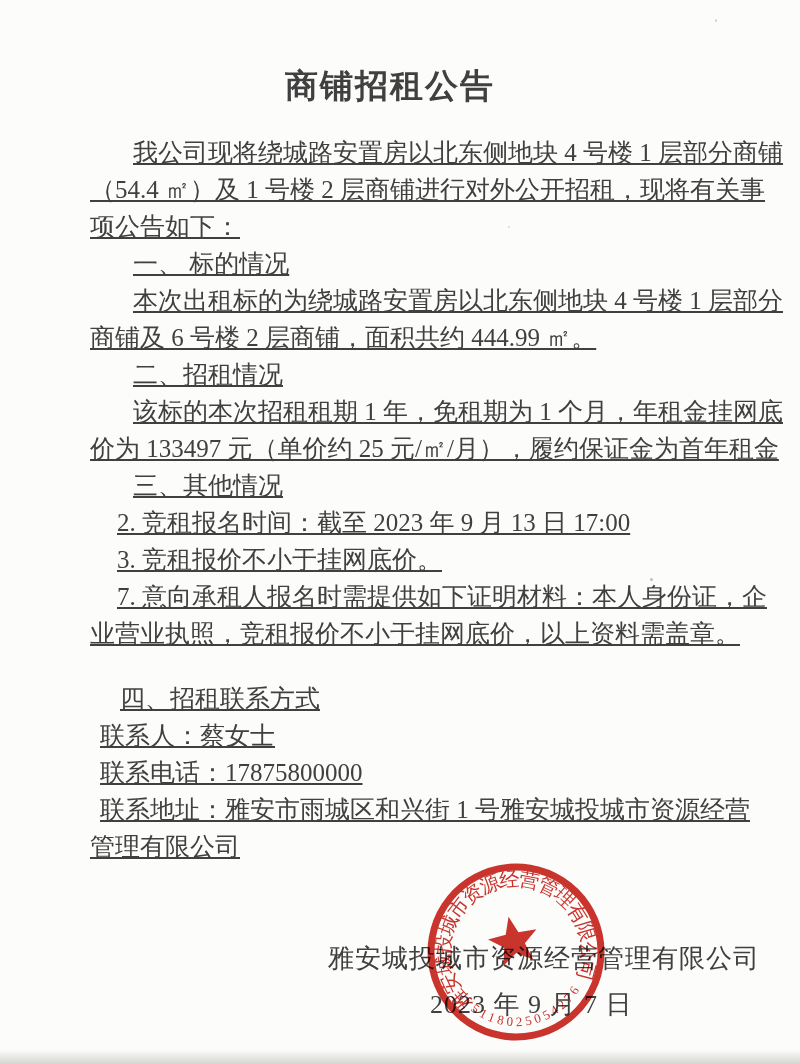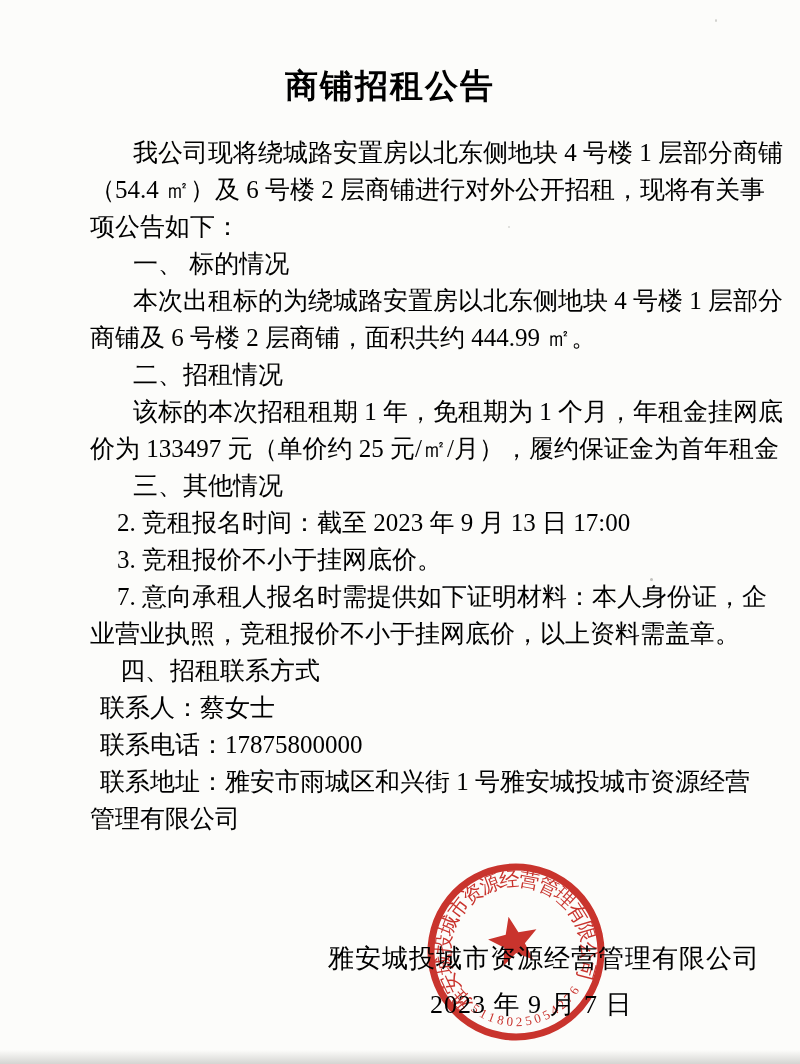--- a/index.html
+++ b/index.html
@@ -1,37 +1,37 @@
 <!DOCTYPE html>
 <html><head>
 <meta charset="utf-8">
 <style>
   html,body{margin:0;padding:0;}
   body{background:#8a8a8a;}
   .page{
     position:relative;width:800px;height:1064px;margin:0 auto;
     background:#fcfcfa;overflow:hidden;
     font-family:"Liberation Serif","DejaVu Serif",serif;
-    color:#000000;
+    color:#404040;
   }
   .page::after{
     content:'';position:absolute;left:0;right:0;bottom:0;height:14px;
     background:linear-gradient(to bottom,rgba(110,110,105,0),rgba(110,110,105,.28));
     pointer-events:none;
   }
   .title{
     position:absolute;top:42px;left:0;width:780px;text-align:center;
     font-size:33px;font-weight:bold;letter-spacing:2px;white-space:nowrap;
   }
-  .doc-body{position:absolute;top:134px;left:90px;width:668px;}
+  .doc-body{position:absolute;top:134px;left:90px;width:668px;text-decoration:underline;}
   .ln{height:37px;line-height:37px;font-size:25px;white-space:nowrap;}
   .i-flush{padding-left:0;}
   .i-para{padding-left:43px;}
   .i-num{padding-left:27px;}
-  .i-sec4{padding-left:30px;}
+  .i-sec4{padding-left:30px;margin-top:28px;}
   .i-contact{padding-left:10px;}
   .sig-company{
     position:absolute;top:941px;left:328px;
     font-size:26px;letter-spacing:1px;white-space:nowrap;
   }
   .sig-date{
     position:absolute;top:987px;left:430px;
     font-size:26px;letter-spacing:1px;white-space:nowrap;
   }
   .stamp{
@@ -47,21 +47,21 @@
 </style>
 </head>
 <body>
 
 <div class="page">
 
   <h1 class="title">商铺招租公告</h1>
 
   <div class="doc-body">
     <div class="ln i-para">我公司现将绕城路安置房以北东侧地块 4 号楼 1 层部分商铺</div>
-    <div class="ln i-flush">（54.4 ㎡）及 6 号楼 2 层商铺进行对外公开招租，现将有关事</div>
+    <div class="ln i-flush">（54.4 ㎡）及 1 号楼 2 层商铺进行对外公开招租，现将有关事</div>
     <div class="ln i-flush">项公告如下：</div>
     <div class="ln i-para">一、 标的情况</div>
     <div class="ln i-para">本次出租标的为绕城路安置房以北东侧地块 4 号楼 1 层部分</div>
     <div class="ln i-flush">商铺及 6 号楼 2 层商铺，面积共约 444.99 ㎡。</div>
     <div class="ln i-para">二、招租情况</div>
     <div class="ln i-para">该标的本次招租租期 1 年，免租期为 1 个月，年租金挂网底</div>
     <div class="ln i-flush">价为 133497 元（单价约 25 元/㎡/月），履约保证金为首年租金</div>
     <div class="ln i-para">三、其他情况</div>
     <div class="ln i-num">2. 竞租报名时间：截至 2023 年 9 月 13 日 17:00</div>
     <div class="ln i-num">3. 竞租报价不小于挂网底价。</div>

